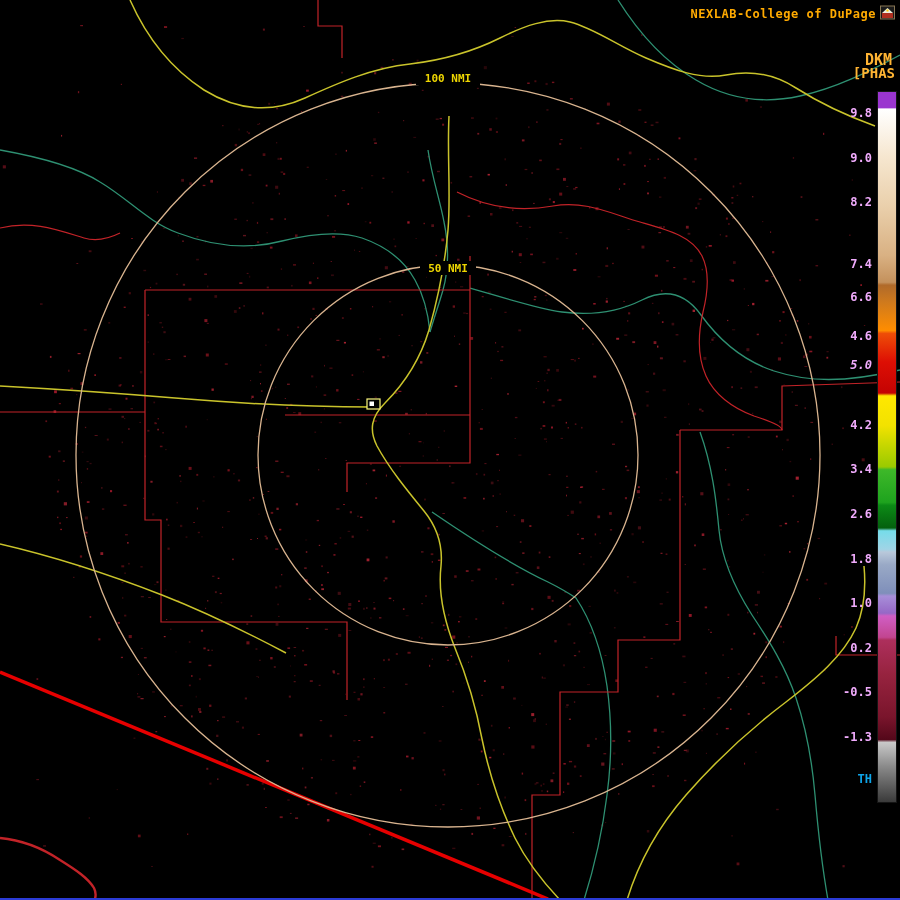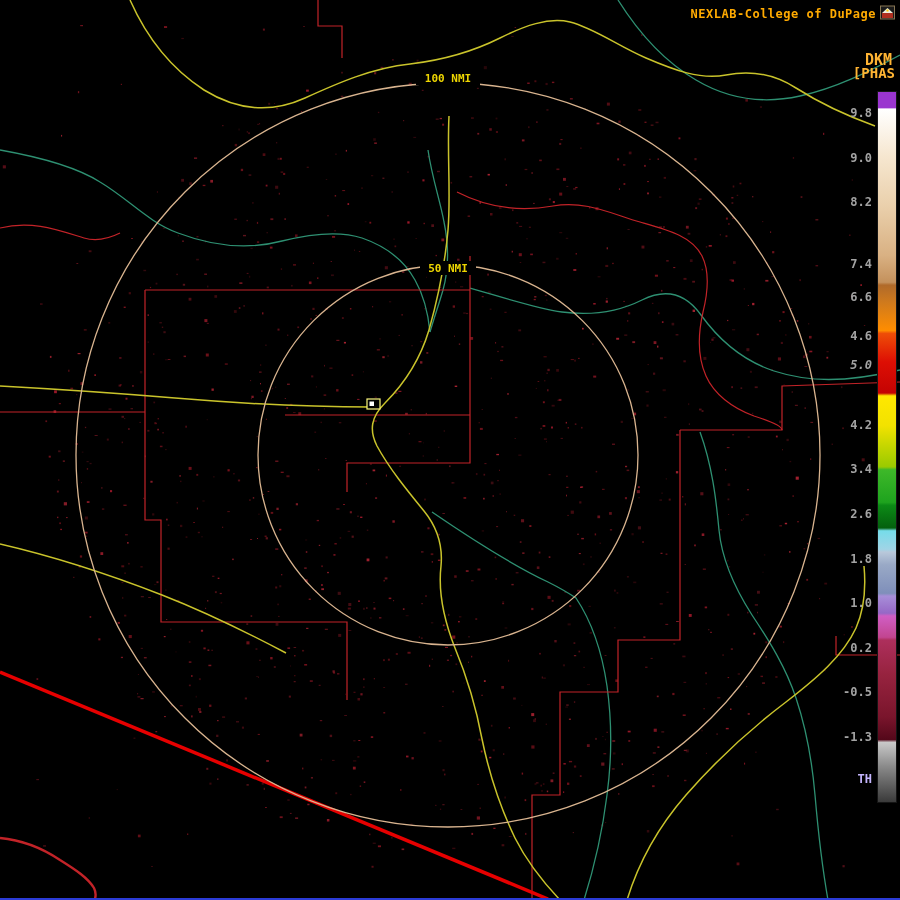--- a/index.html
+++ b/index.html
@@ -21,23 +21,23 @@
     position:absolute;top:65px;right:5px;color:#ffb433;font-size:14px;
     font-weight:bold;text-align:right;
   }
   #colorbar{
     position:absolute;top:92px;right:4px;width:18px;height:710px;
     outline:1px solid #151515;
   }
   #cb-ticks{position:absolute;top:92px;right:28px;width:46px;height:710px;}
   .cb-tick{
     position:absolute;right:0;transform:translateY(-50%);
-    color:#a3a3a3;font-size:12px;font-weight:bold;white-space:nowrap;
+    color:#f0abfc;font-size:12px;font-weight:bold;white-space:nowrap;
   }
-  .cb-tick.th{color:#c4b5fd;}
+  .cb-tick.th{color:#0ea5e9;}
   #footer-title{
     position:absolute;bottom:6px;left:0;width:100%;text-align:center;
     color:#e3d52c;font-size:13px;font-weight:bold;letter-spacing:1px;
     white-space:nowrap;
   }
   #bottom-rule{
     position:absolute;bottom:0;left:0;width:100%;height:2px;background:#2b3bd6;
   }
   .ringlabel{
     font-family:"DejaVu Sans Mono","Liberation Mono",monospace;

